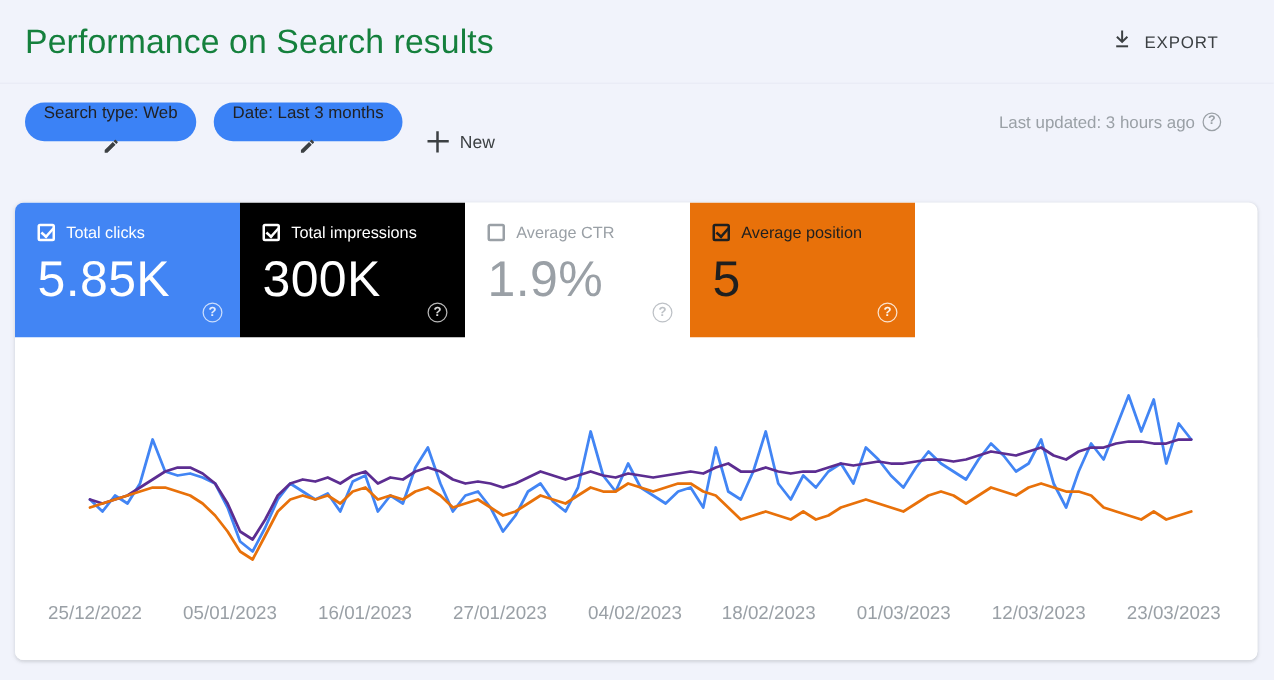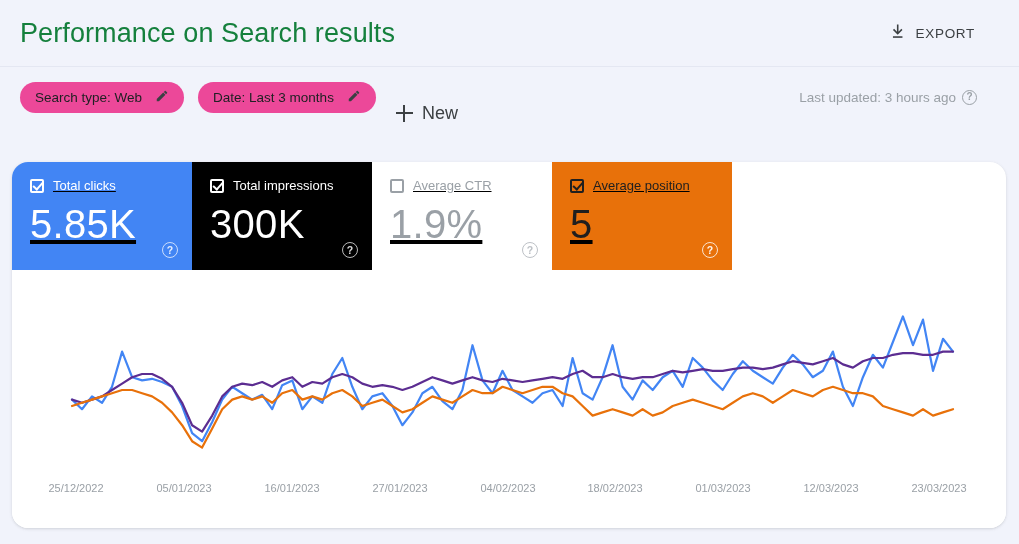--- a/index.html
+++ b/index.html
@@ -66,37 +66,38 @@
     background: #F1F3FB;
     position: relative;
   }
   .chip {
     display: inline-flex;
     align-items: center;
     gap: 13px;
     height: 31px;
     padding: 0 15px;
     border-radius: 16px;
-    background: #ec4899;
+    background: #3b82f6;
     color: #202124;
     font-size: 13.5px;
     margin-right: 14px;
     cursor: pointer;
     white-space: nowrap;
+    flex-direction: column;
   }
   .chip .pencil { display: block; }
   .new-btn {
     display: inline-flex;
     align-items: center;
     gap: 9px;
     height: 31px;
     padding: 0 10px 0 6px;
     cursor: pointer;
     color: #3C4043;
-    font-size: 18px;
+    font-size: 14px;
     background: none;
     border: none;
     font-family: inherit;
     margin-top: 32px;
   }
   .plus {
     position: relative;
     width: 17px; height: 17px;
     display: inline-block;
   }
@@ -131,24 +132,23 @@
   }
 
   
   .panel {
     position: absolute;
     left: 12px;
     top: 162px;
     width: 994px;
     height: 366px;
     background: #FFFFFF;
-    border-radius: 16px;
+    border-radius: 7px;
     box-shadow: 0 1px 2px rgba(60,64,67,.10), 0 1px 3px 1px rgba(60,64,67,.06);
     overflow: hidden;
-    text-decoration: underline;
   }
 
   
   .metrics {
     display: flex;
     height: 108px;
   }
   .metric {
     width: 180px;
     padding: 16px 16px 0 18px;
@@ -236,21 +236,21 @@
   .xaxis {
     position: absolute;
     left: 0;
     bottom: 28px;
     width: 100%;
     height: 18px;
   }
   .xtick {
     position: absolute;
     transform: translateX(-50%);
-    font-size: 11px;
+    font-size: 15px;
     color: #9AA0A6;
     white-space: nowrap;
   }
 </style>
 </head>
 <body>
 
 <div class="header">
   <div class="page-title">Performance on Search results</div>
   <div class="header-right">

